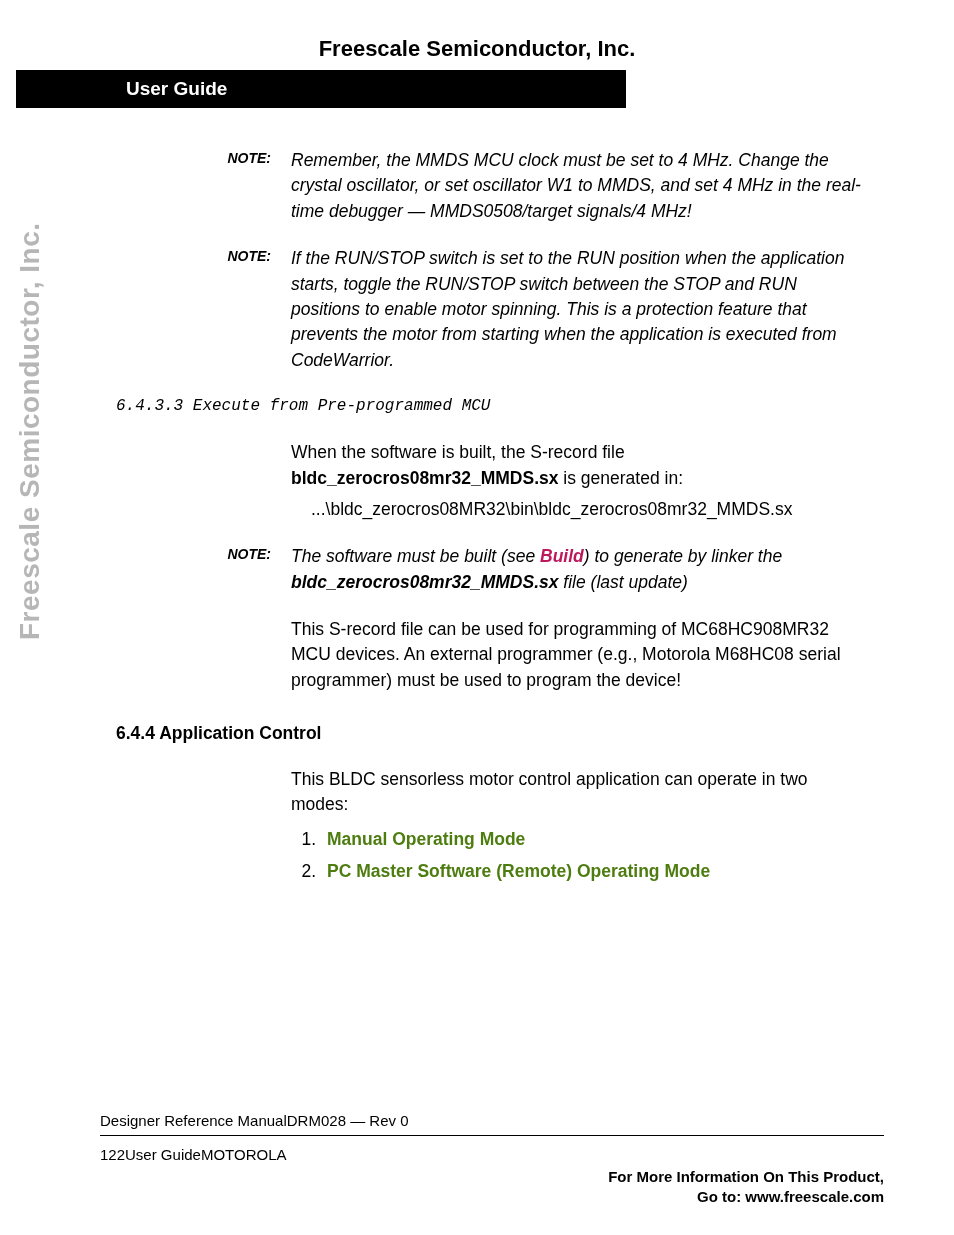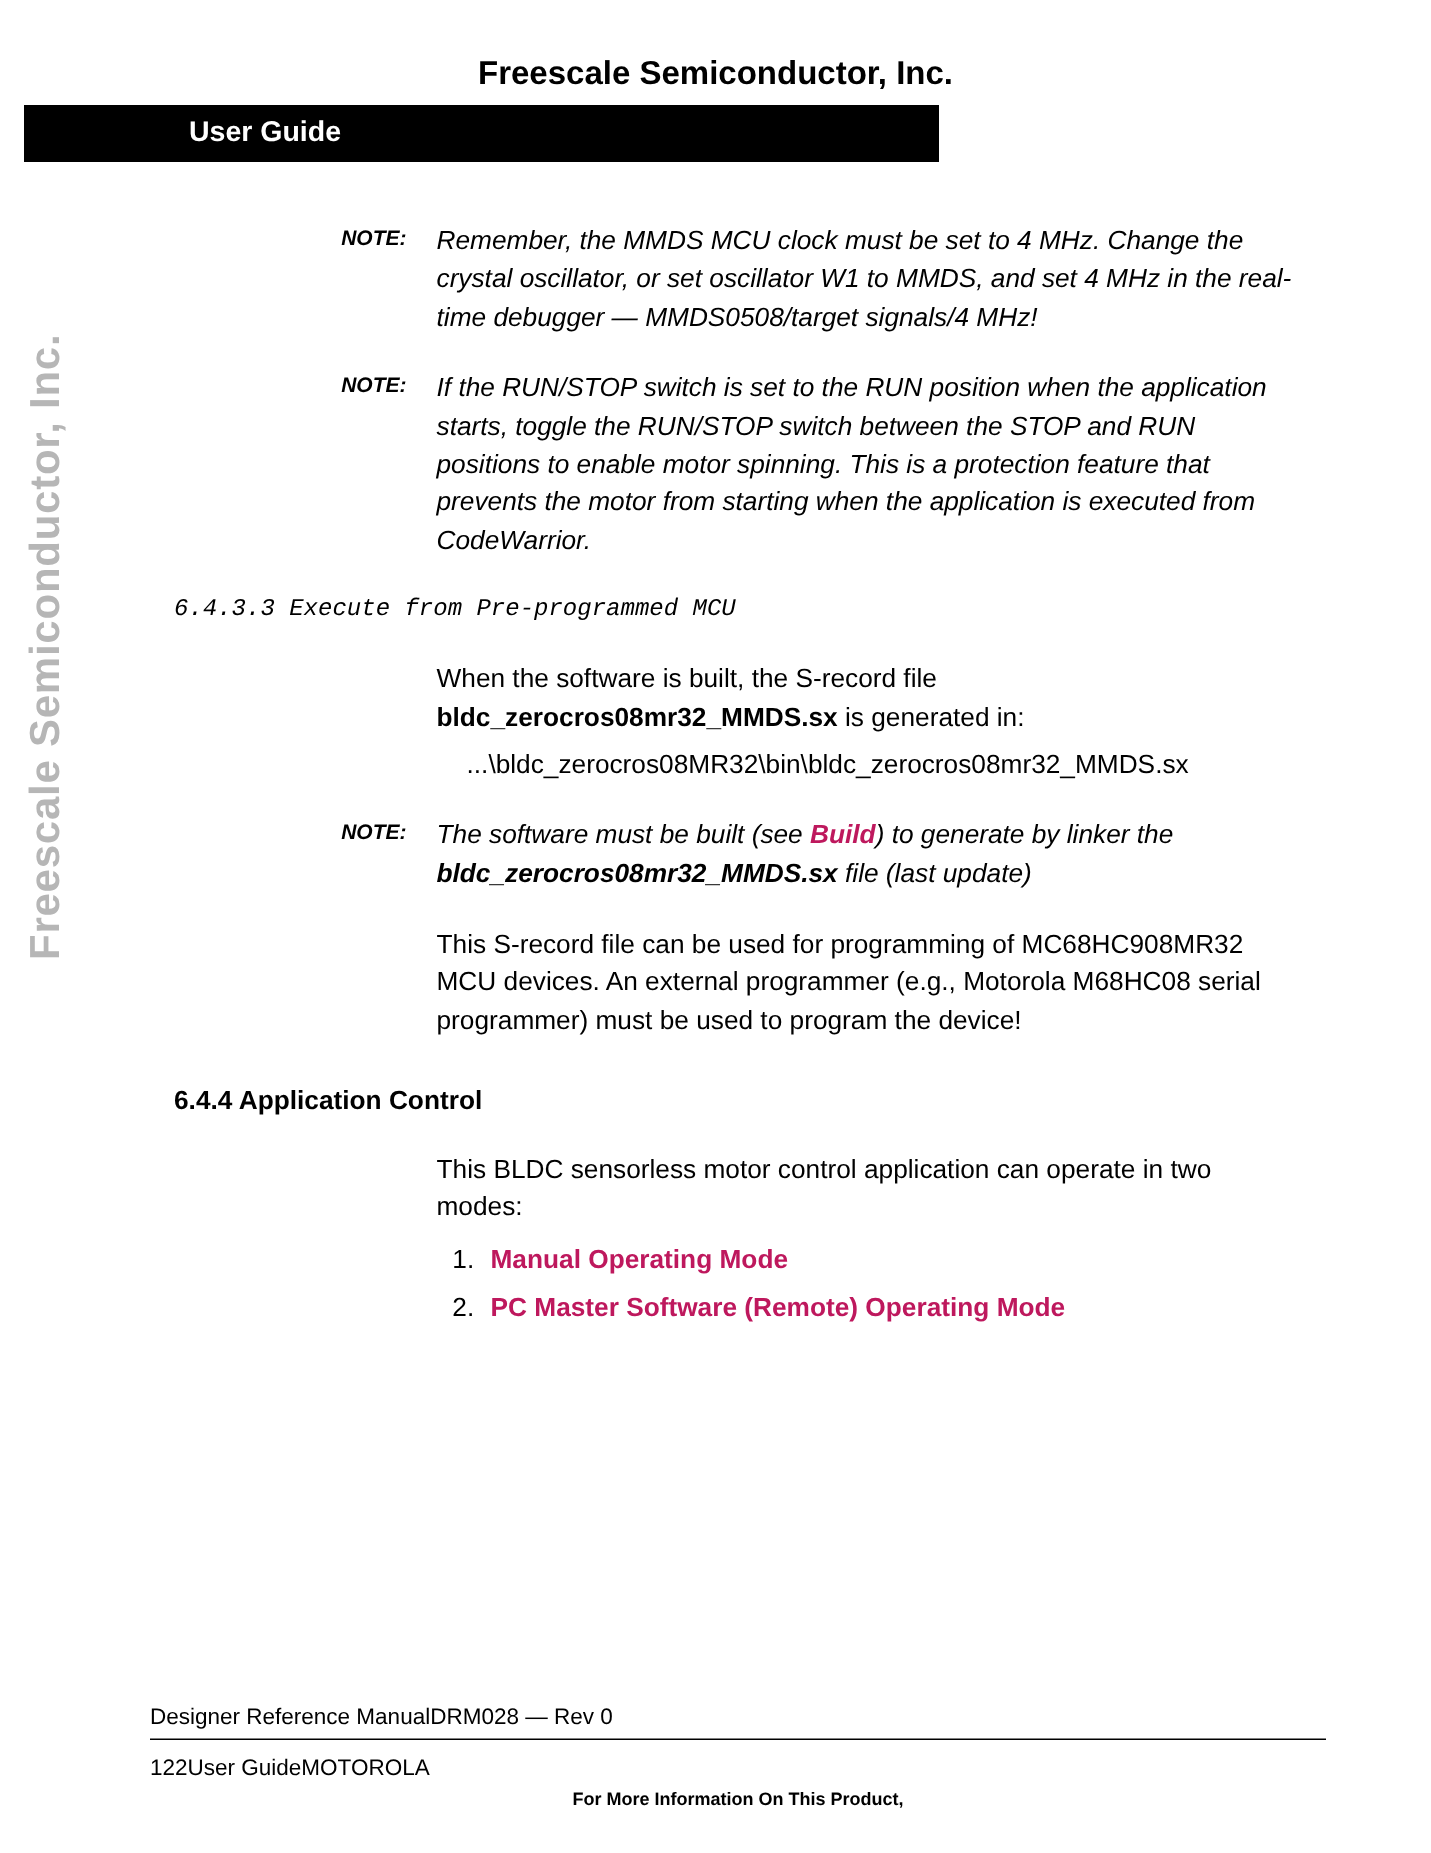--- a/index.html
+++ b/index.html
@@ -80,21 +80,21 @@
   }
   .sub-heading {
     font-style: italic;
     font-weight: normal;
     font-size: 16px;
     margin: 22px 0 22px 0;
     font-family: Liberation Mono, monospace;
   }
   .bold { font-weight: bold; }
   .bold-italic { font-weight: bold; font-style: italic; }
-  .link { color: #be185d; font-weight: bold; }
+  .link { color: #4d7c0f; font-weight: bold; }
   .link-italic { color: #be185d; font-weight: bold; font-style: italic; }
   .indent-path {
     margin-left: 20px;
     margin-top: 6px;
   }
   .section-heading {
     font-weight: bold;
     font-size: 17.5px;
     margin: 28px 0 20px 0;
   }
@@ -117,23 +117,23 @@
     display: flex;
     border-bottom: 1px solid #000;
     padding-bottom: 6px;
     margin-bottom: 10px;
   }
   .footer-mid {
     display: flex;
     margin-bottom: 4px;
   }
   .footer-bold {
-    text-align: center;
-    font-weight: bold;
-    font-size: 12px;
+    text-align: right;
+    font-weight: bold;
+    font-size: 15px;
     line-height: 1.35;
   }
 </style>
 </head>
 <body>
 
 <div class="page">
   <div class="company-header">Freescale Semiconductor, Inc.</div>
   <div class="black-bar">User Guide</div>
 
@@ -195,15 +195,16 @@
       <span>Designer Reference Manual</span>
       <span>DRM028 — Rev 0</span>
     </div>
     <div class="footer-mid">
       <span>122</span>
       <span>User Guide</span>
       <span>MOTOROLA</span>
     </div>
     <div class="footer-bold">
       <div>For More Information On This Product,</div>
+      <div>Go to: www.freescale.com</div>
     </div>
   </div>
 </div>
 
 </body></html>

